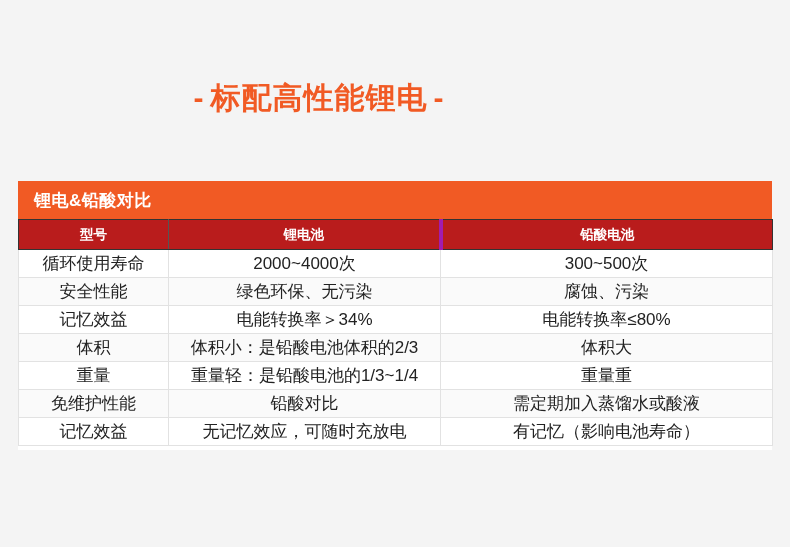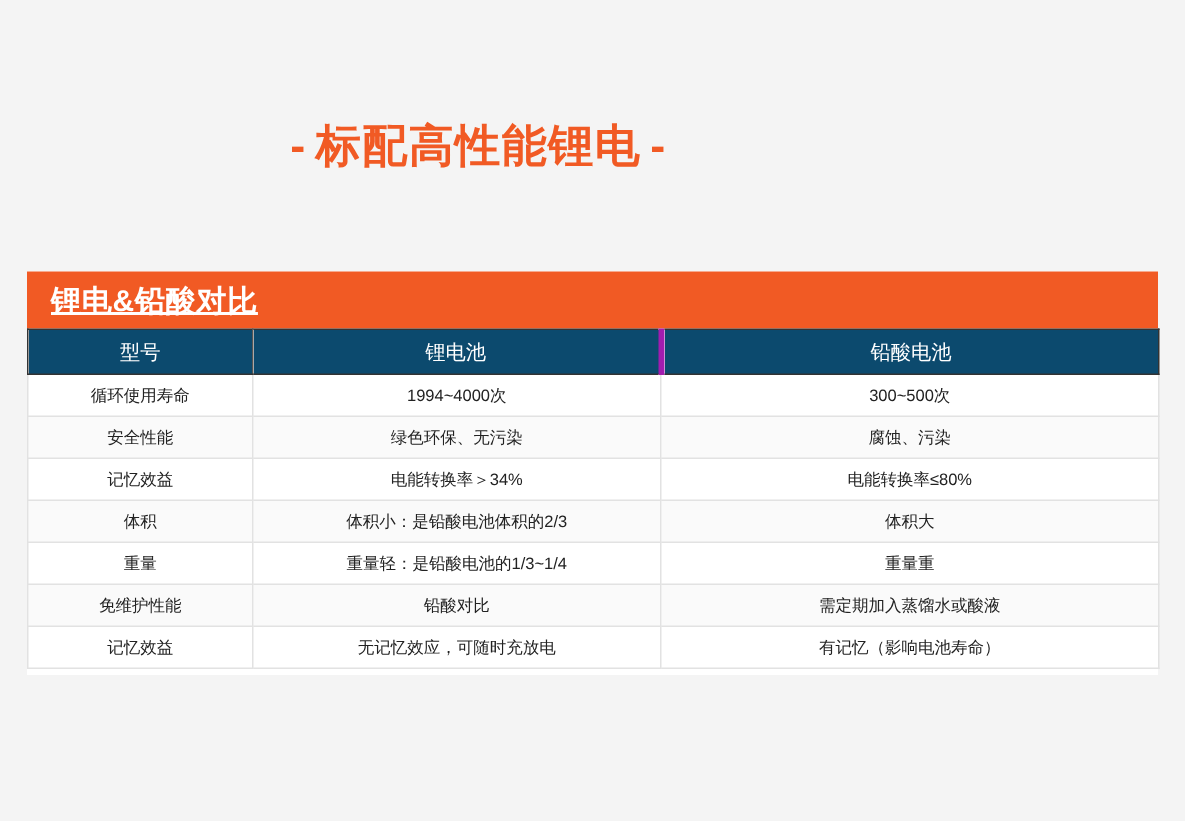--- a/index.html
+++ b/index.html
@@ -50,46 +50,45 @@
   .panel-header {
     background: #f15a24;
     height: 38px;
     display: flex;
     align-items: center;
     padding-left: 16px;
     box-sizing: border-box;
   }
   .panel-header-title {
     color: #ffffff;
-    font-size: 20px;
+    font-size: 17px;
     font-weight: bold;
     letter-spacing: 0.5px;
-    text-decoration: underline;
   }
   table.compare {
     border-collapse: collapse;
     width: 754px;
     table-layout: fixed;
   }
   table.compare th,
   table.compare td {
     border: 1px solid #e2e2e2;
     height: 28px;
-    font-size: 11px;
+    font-size: 17px;
     color: #222222;
     text-align: center;
     padding: 2px 4px;
     box-sizing: border-box;
     white-space: nowrap;
     overflow: hidden;
   }
   table.compare thead th {
-    background: #0c4a6e;
+    background: #b91c1c;
     color: #ffffff;
-    font-weight: normal;
+    font-weight: bold;
     font-size: 13.5px;
     height: 30px;
     border: 1px solid #333333;
   }
   table.compare thead th.col0 {
     border-right: 1px solid #555555;
   }
   table.compare thead th.col1 {
     border-right: 4px solid #a21caf;
   }
@@ -128,21 +127,21 @@
       <thead>
         <tr>
           <th class="col0">型号</th>
           <th class="col1">锂电池</th>
           <th class="col2">铅酸电池</th>
         </tr>
       </thead>
       <tbody>
         <tr>
           <td class="col0">循环使用寿命</td>
-          <td class="col1">1994~4000次</td>
+          <td class="col1">2000~4000次</td>
           <td class="col2">300~500次</td>
         </tr>
         <tr>
           <td class="col0">安全性能</td>
           <td class="col1">绿色环保、无污染</td>
           <td class="col2">腐蚀、污染</td>
         </tr>
         <tr>
           <td class="col0">记忆效益</td>
           <td class="col1">电能转换率＞34%</td>

